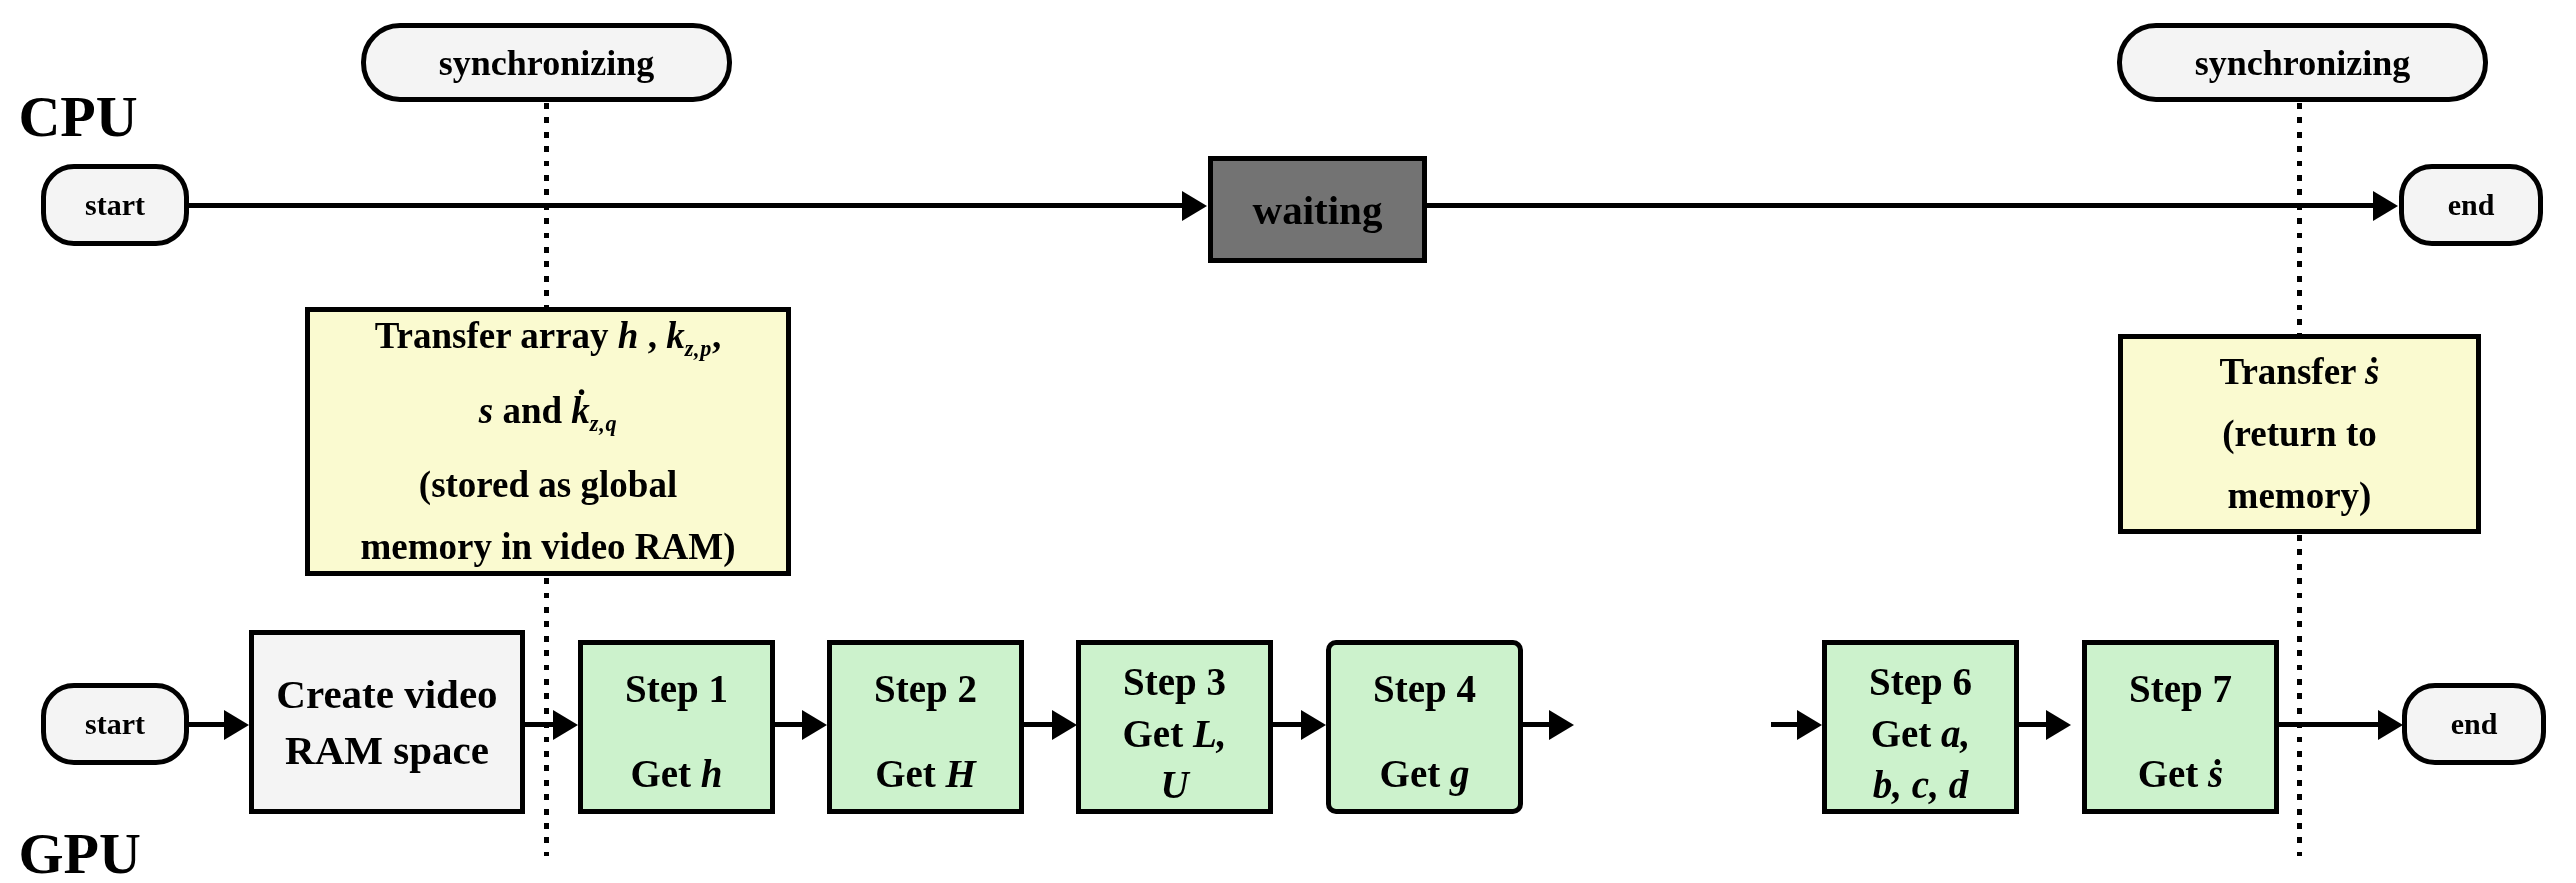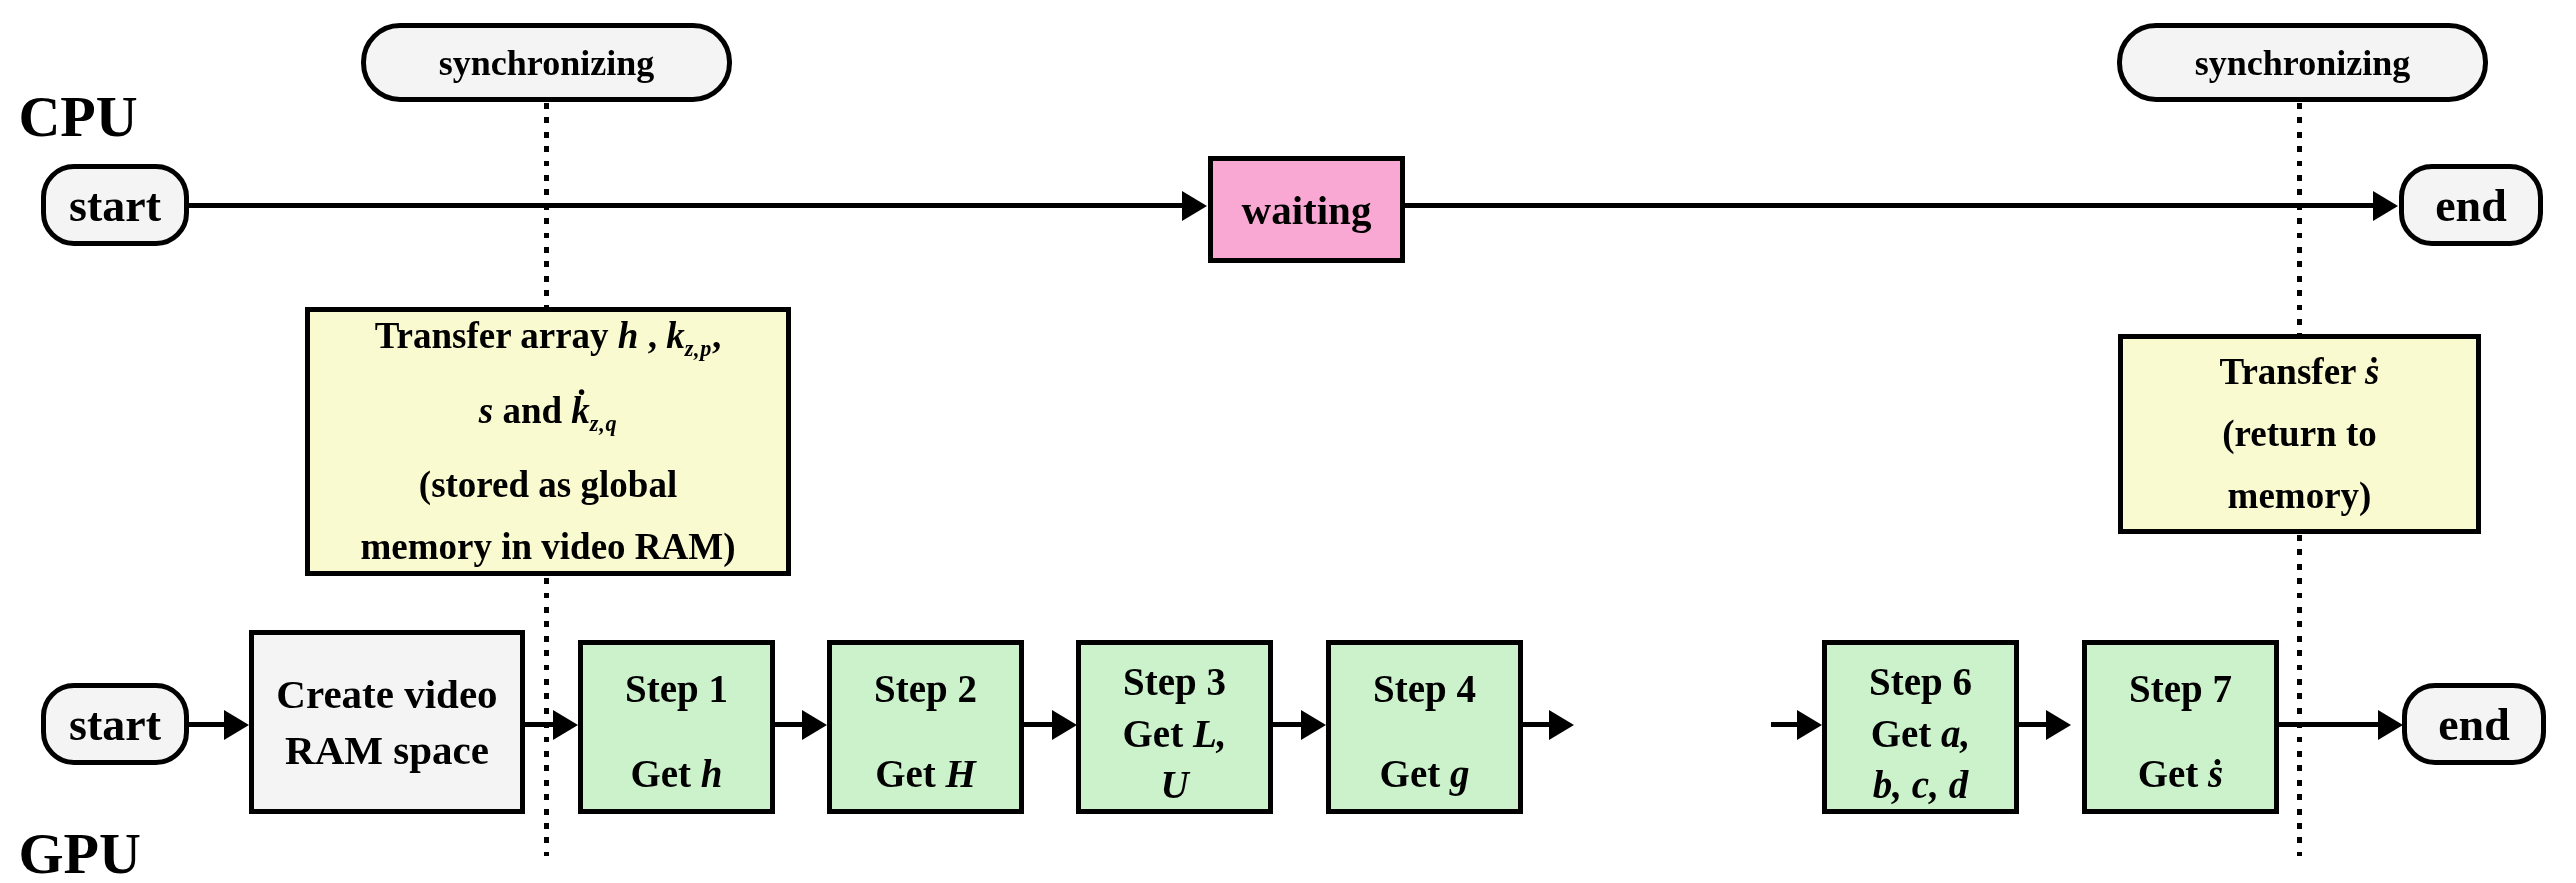--- a/index.html
+++ b/index.html
@@ -6,21 +6,21 @@
   #stage {
     position:relative; width:2576px; height:883px; overflow:hidden;
     background:#ffffff; color:#000;
     font-family:"Liberation Serif","DejaVu Serif",serif; font-weight:bold;
   }
   .lane-label { position:absolute; font-size:58px; line-height:1.1; z-index:4; }
   .pill {
     position:absolute; box-sizing:border-box; z-index:3;
     border:5.9px solid #000; border-radius:33px;
     display:flex; align-items:center; justify-content:center;
-    font-size:46px;
+    font-size:30px;
   }
   .sync { border-radius:39px; font-size:36px; }
   .box {
     position:absolute; box-sizing:border-box; z-index:3;
     border:5.9px solid #000; text-align:center;
     display:flex; flex-direction:column; align-items:center; justify-content:center;
   }
   .waiting { font-size:41px; }
   .transfer { font-size:37px; line-height:62px; }
   .create { font-size:41px; line-height:56px; }
@@ -59,21 +59,21 @@
     <span>synchronizing</span>
   </div>
   <div class="pill sync" style="left: 2117px; top: 23px; width: 371px; height: 79px; background: rgb(244, 244, 244);">
     <span>synchronizing</span>
   </div>
 
   <div class="pill" style="left: 41px; top: 164px; width: 148px; height: 82px; background: rgb(244, 244, 244);">
     <span>start</span>
   </div>
   <div class="arrow" style="left:188px; top:203px; width:994px;"></div>
-  <div class="box waiting" style="left: 1208px; top: 156px; width: 197px; height: 107px; background: #f9a8d4;">
+  <div class="box waiting" style="left: 1208px; top: 156px; width: 219px; height: 107px; background: #737373;">
     <span>waiting</span>
   </div>
   <div class="arrow" style="left:1404px; top:203px; width:969px;"></div>
   <div class="pill" style="left: 2399px; top: 164px; width: 144px; height: 82px; background: rgb(244, 244, 244);">
     <span>end</span>
   </div>
 
   <div class="box transfer" style="left: 305px; top: 307px; width: 486px; height: 269px; background: rgb(250, 250, 208);">
     <div class="line"><span>Transfer array </span><span class="v">h</span><span> , </span><span class="v">k</span><span class="sub">z,p</span><span>,</span></div>
     <div class="line"><span class="v">s</span><span> and </span><span class="v">k̇</span><span class="sub">z,q</span></div>
@@ -110,21 +110,21 @@
   </div>
   <div class="arrow" style="left:1024px; top:722px; width:27.6px;"></div>
 
   <div class="box step three" style="left: 1076px; top: 640px; width: 197px; height: 174px; background: rgb(204, 242, 204);">
     <div class="t">Step 3</div>
     <div class="l2"><span>Get </span><span class="v">L,</span></div>
     <div class="l3 v">U</div>
   </div>
   <div class="arrow" style="left:1273px; top:722px; width:27.6px;"></div>
 
-  <div class="box step" style="left: 1326px; top: 640px; width: 197px; height: 174px; background: rgb(204, 242, 204);">
+  <div class="box step" style="left: 1326px; top: 640px; width: 197px; height: 174px; background: rgb(204, 242, 204); border-radius: 10px;">
     <div class="t">Step 4</div>
     <div class="l2"><span>Get </span><span class="v">g</span></div>
   </div>
   <div class="arrow" style="left:1523px; top:722px; width:26px;"></div>
 
   <div class="arrow" style="left:1771px; top:722px; width:26px;"></div>
 
   <div class="box step three" style="left: 1822px; top: 640px; width: 197px; height: 174px; background: rgb(204, 242, 204);">
     <div class="t">Step 6</div>
     <div class="l2"><span>Get </span><span class="v">a,</span></div>

